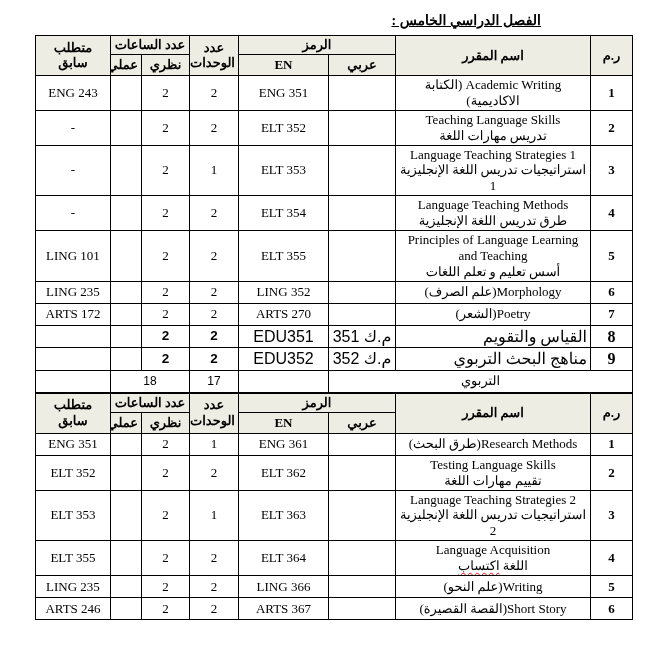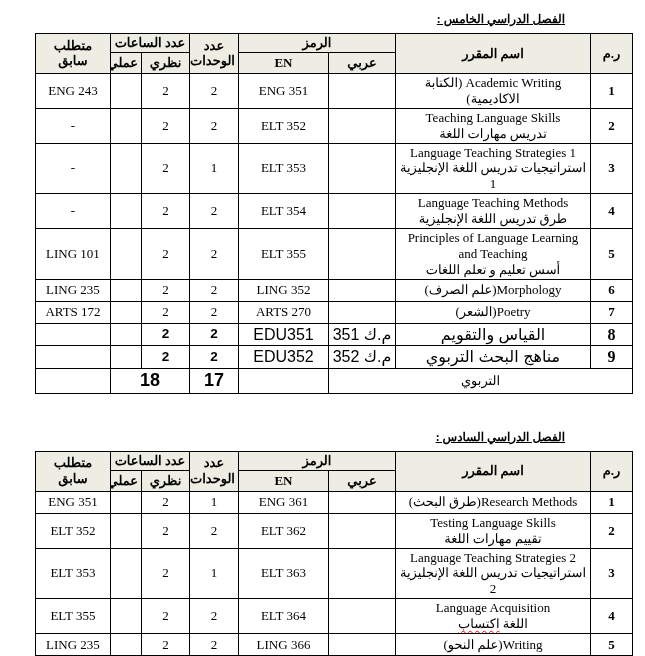--- a/index.html
+++ b/index.html
@@ -7,22 +7,22 @@
     width: 645px; height: 656px;
     background: #ffffff;
     font-family: "Liberation Serif", "DejaVu Serif", serif;
     color: #000;
     overflow: hidden;
   }
   .page { position: relative; width: 645px; height: 656px; padding-top: 12px; }
 
   .section-title {
     text-align: right;
-    padding-right: 80px;
-    font-size: 12px;
+    padding-right: 104px;
+    font-size: 14px;
     font-weight: bold;
     direction: rtl;
     margin-bottom: 6px;
   }
   .section-title .u { text-decoration: underline; }
 
   table.curr {
     border-collapse: collapse;
     direction: rtl;
     table-layout: fixed;
@@ -64,27 +64,27 @@
 
   td.num-cell { font-weight: bold; }
   td.code-en, td.prereq { font-family: "Liberation Serif", serif; }
 
   
   tr.alt td {
     font-family: "Liberation Sans", "DejaVu Sans", sans-serif;
     font-size: 16px;
   }
   tr.alt td.digit { font-weight: bold; font-size: 13.5px; }
-  tr.alt td.name-cell { text-align: center; }
+  tr.alt td.name-cell { text-align: right; font-family: Liberation Serif, serif; }
   tr.alt td.num-cell { font-family: "Liberation Serif", serif; }
 
   tr.total td.digit {
     font-family: "Liberation Sans", "DejaVu Sans", sans-serif;
-    font-weight: bold;
-    font-size: 18px;
+    font-weight: normal;
+    font-size: 12px;
   }
 
   .name-en { display: block; }
   .name-ar { display: block; text-align: center; }
 
   .bidi-ltr { direction: ltr; unicode-bidi: isolate; }
   .bidi-ltr span { unicode-bidi: isolate; }
   .squiggle {
     text-decoration: underline;
     text-decoration-style: wavy;
@@ -237,23 +237,20 @@
     <tr class="r-single total">
       <td colspan="3">التربوي</td>
       <td></td>
       <td class="digit">17</td>
       <td colspan="2" class="digit">18</td>
       <td></td>
     </tr>
   </tbody>
     </table>
 
-  <div class="section-title sem6">
-    <span class="u">الفصل الدراسي السادس :</span>
-  </div>
 
   <table class="curr">
     <colgroup>
       <col class="c-num">
         <col class="c-name">
         <col class="c-ar">
         <col class="c-en">
       <col class="c-units">
         <col class="c-th">
         <col class="c-pr">

